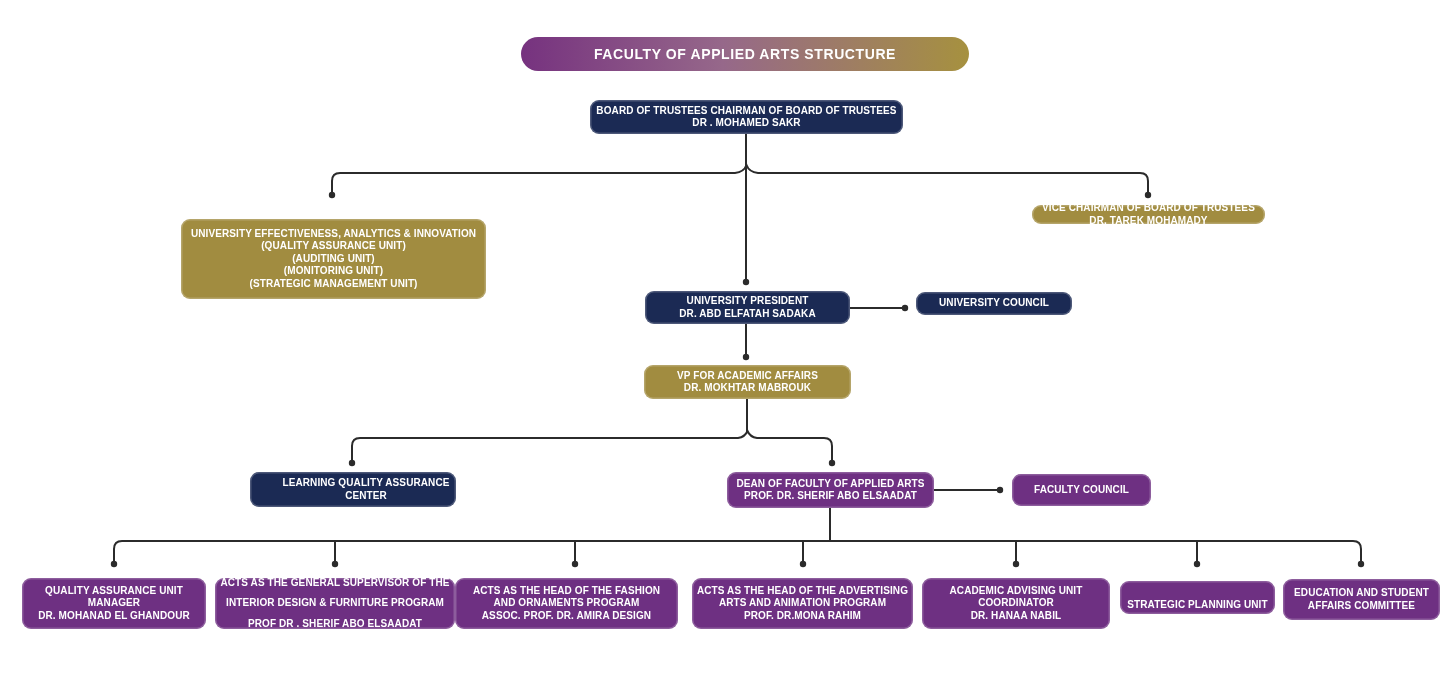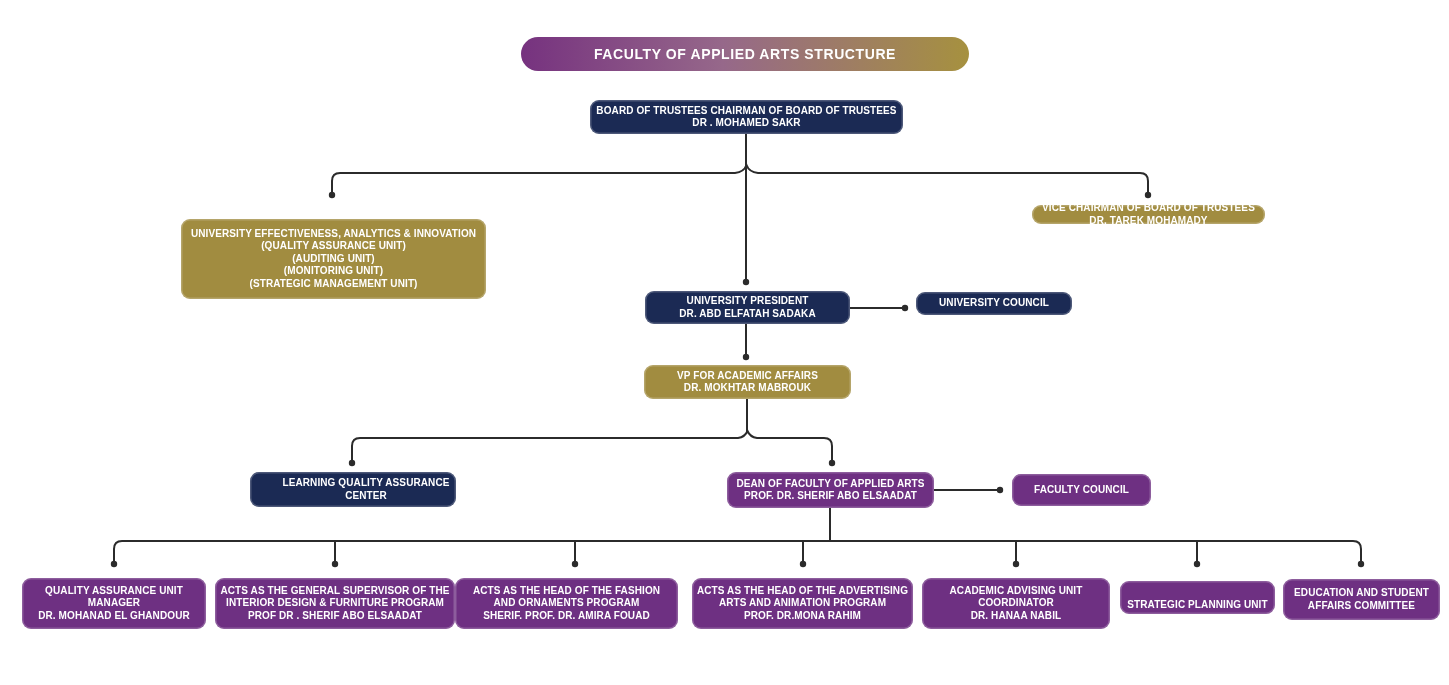--- a/index.html
+++ b/index.html
@@ -148,30 +148,30 @@
   <div class="node purple" style="left:1012px; top:474px; width:139px; height:32px;">
     <span>FACULTY COUNCIL</span>
   </div>
 
   <div class="node purple" style="left:22px; top:578px; width:184px; height:51px;">
     <span>QUALITY ASSURANCE UNIT</span>
     <span>MANAGER</span>
     <span>DR. MOHANAD EL GHANDOUR</span>
   </div>
 
-  <div class="node purple" style="left:215px; top:578px; width:240px; height:51px;">
+  <div class="node purple" style="left:215px; top:578px; width:240px; height:51px;gap:8px;">
     <span>ACTS AS THE GENERAL SUPERVISOR OF THE</span>
     <span>INTERIOR DESIGN &amp; FURNITURE PROGRAM</span>
     <span>PROF DR . SHERIF ABO ELSAADAT</span>
   </div>
 
   <div class="node purple" style="left:455px; top:578px; width:223px; height:51px;">
     <span>ACTS AS THE HEAD OF THE FASHION</span>
     <span>AND ORNAMENTS PROGRAM</span>
-    <span>SHERIF. PROF. DR. AMIRA FOUAD</span>
+    <span>ASSOC. PROF. DR. AMIRA DESIGN</span>
   </div>
 
   <div class="node purple" style="left:692px; top:578px; width:221px; height:51px;">
     <span>ACTS AS THE HEAD OF THE ADVERTISING</span>
     <span>ARTS AND ANIMATION PROGRAM</span>
     <span>PROF. DR.MONA RAHIM</span>
   </div>
 
   <div class="node purple" style="left:922px; top:578px; width:188px; height:51px;">
     <span>ACADEMIC ADVISING UNIT</span>

